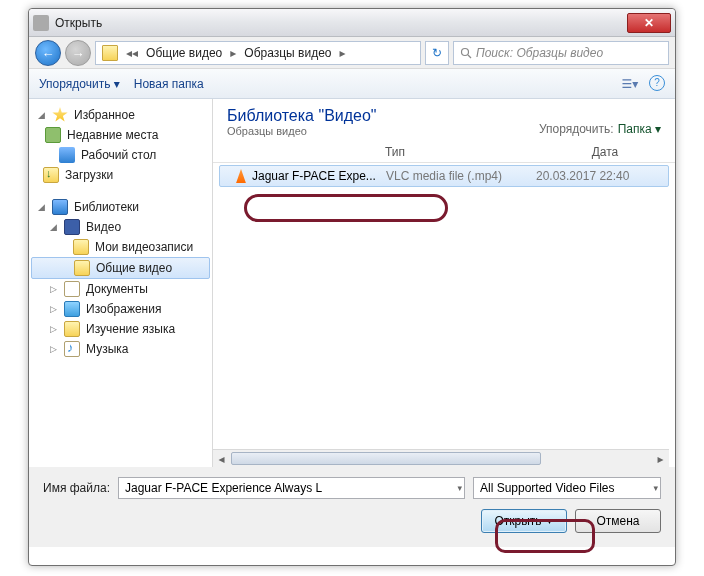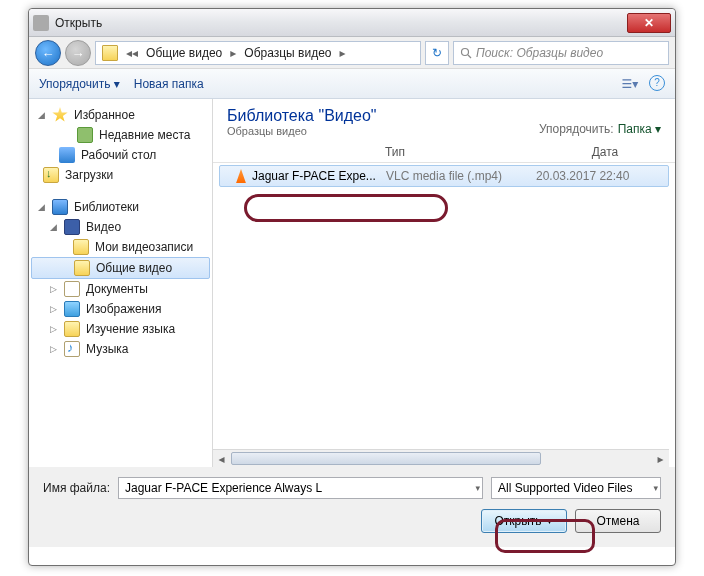--- a/index.html
+++ b/index.html
@@ -61,21 +61,21 @@
 .scrollbar { height: 18px; margin: 0 6px 0 0; background: #f0f0f0; border-top: 1px solid #d9d9d9; position: relative; }
 .scrollbar .thumb { position: absolute; left: 18px; top: 2px; width: 310px; height: 13px; background: linear-gradient(to bottom,#e9eef5,#cfd9e6); border: 1px solid #a7b4c5; border-radius: 2px; }
 .scrollbar .arr { position: absolute; width: 17px; height: 17px; top: 0; display: flex; align-items: center; justify-content: center; color: #666; }
 .scrollbar .arr.l { left: 0; } .scrollbar .arr.r { right: 0; }
 .footer { padding: 10px 14px 14px; background: #f0f0f0; }
 .footer .row1 { display: flex; align-items: center; gap: 8px; margin-bottom: 10px; }
 .footer label { color: #222; }
 .combo { height: 22px; border: 1px solid #abadb3; background: #fff; display: flex; align-items: center; padding: 8px 6px; position: relative; }
 .combo .dd { position: absolute; right: 2px; color: #666; font-size: 9px; }
 .combo.fname { flex: 1; }
-.combo.ftype { width: 170px; }
+.combo.ftype { width: 188px; }
 .footer .row2 { display: flex; justify-content: flex-end; gap: 8px; }
 .btn { width: 86px; height: 24px; border: 1px solid #707070; background: linear-gradient(to bottom,#f6f6f6,#e3e3e3); border-radius: 3px; display: flex; align-items: center; justify-content: center; }
 .btn.primary { border: 1px solid #3c7fb1; background: linear-gradient(to bottom,#eaf6fd,#cde8f8 50%,#b0d8f3); box-shadow: inset 0 0 0 1px #e1f0fa; }
 .highlight { position: absolute; border: 3px solid #7a1a2e; border-radius: 14px; pointer-events: none; }
 .hl1 { left: 244px; top: 194px; width: 204px; height: 28px; }
 .hl2 { left: 495px; top: 519px; width: 100px; height: 34px; border-radius: 10px;}
 </style>
 </head>
 <body>
 
@@ -116,21 +116,21 @@
     </div>
   </div>
 
   <div class="body">
     <div class="sidebar">
       <div class="navitem heading">
           <span class="tri">◢</span>
           <span class="nicon i-fav"></span>
           <span>Избранное</span>
         </div>
-      <div class="navitem" style="padding-left:48px">
+      <div class="navitem" style="padding-left:16px">
           <span class="nicon i-recent"></span>
           <span>Недавние места</span>
         </div>
       <div class="navitem" style="padding-left:30px">
           <span class="nicon i-desktop"></span>
           <span>Рабочий стол</span>
         </div>
       <div class="navitem" style="padding-left:14px">
           <span class="nicon i-down"></span>
           <span>Загрузки</span>

